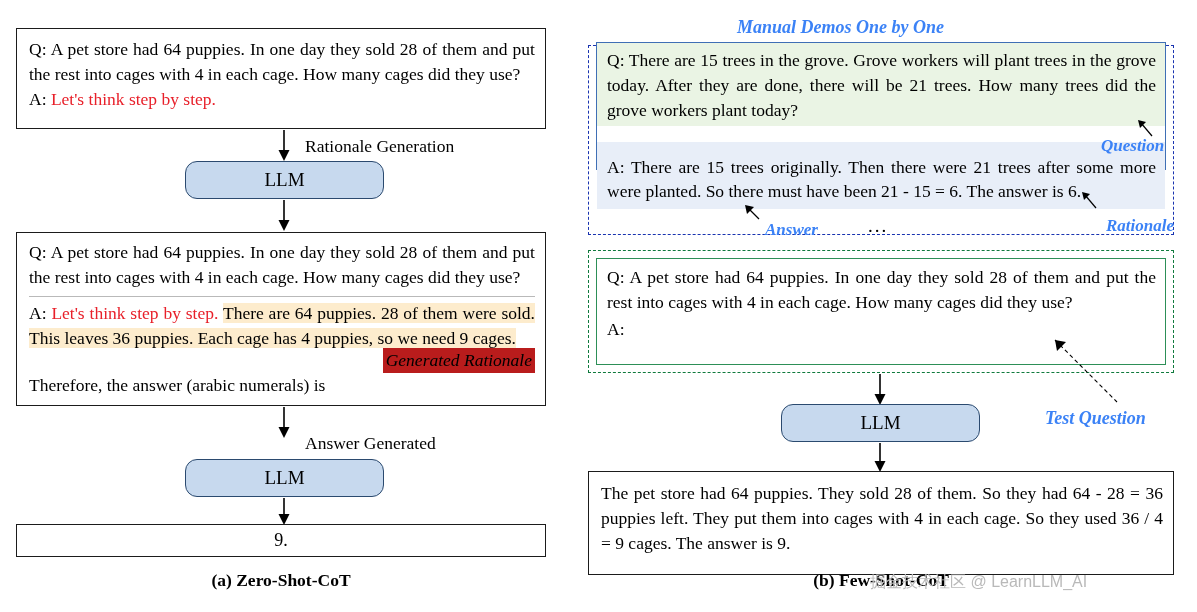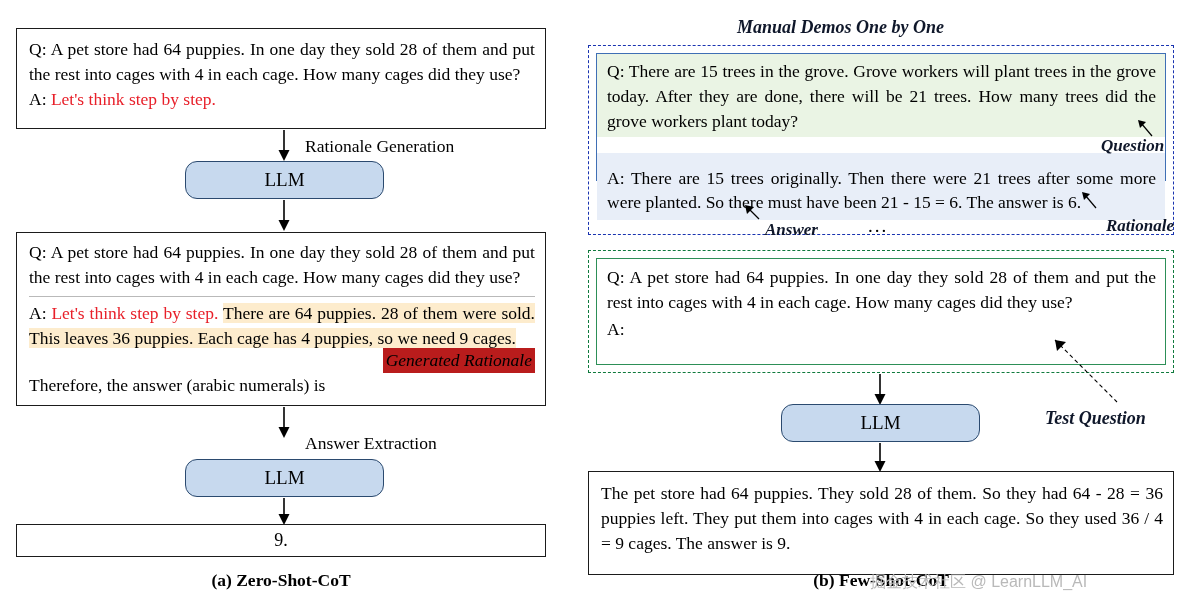--- a/index.html
+++ b/index.html
@@ -63,21 +63,21 @@
     color: #000000;
     text-align: center;
   }
   .step-label {
     font-weight: normal;
     font-size: 17.5px;
     color: #000;
     white-space: nowrap;
   }
   .blue-label {
-    color: #0f172a;
+    color: #3b82f6;
     font-weight: bold;
     font-style: italic;
     font-size: 17px;
     font-family: "Liberation Serif", serif;
     white-space: nowrap;
   }
 
   
   .hl-yellow { background: #fdeccd; }
   .hl-green  { background: #b91c1c; font-style: italic; color: #000; }
@@ -167,42 +167,42 @@
       <span class="hl-yellow">There are 64 puppies. 28 of them were sold. This leaves 36 puppies. Each cage has 4 puppies, so we need 9 cages.</span>
       <span class="hl-green" style="float:right; padding:0 3px; margin-top:-2px;">Generated Rationale</span>
     </div>
     <div style="clear:both; margin-top:3px;">Therefore, the answer (arabic numerals) is</div>
   </div>
 
   <svg class="abs" style="left:272px; top:407px;" width="24" height="32" viewBox="0 0 24 32">
     <line x1="12" y1="0" x2="12" y2="22" stroke="#000" stroke-width="1.6"></line>
     <polygon points="12,31 6.5,20 17.5,20" fill="#000"></polygon>
   </svg>
-  <div class="abs step-label" style="left:305px; top:433px;">Answer Extraction</div>
+  <div class="abs step-label" style="left:305px; top:433px;">Answer Generated</div>
 
   <div class="abs llm-box" style="left:185px; top:459px; width:199px; height:38px;">
     <span>LLM</span>
   </div>
 
   <svg class="abs" style="left:272px; top:498px;" width="24" height="28" viewBox="0 0 24 28">
     <line x1="12" y1="0" x2="12" y2="18" stroke="#000" stroke-width="1.6"></line>
     <polygon points="12,27 6.5,16 17.5,16" fill="#000"></polygon>
   </svg>
 
   <div class="abs answer-box" style="left:16px; top:524px; width:530px; height:33px;">
     <span>9.</span>
   </div>
 
   <div class="abs caption" style="left:16px; top:570px; width:530px;">(a) Zero-Shot-CoT</div>
 
   <div class="abs blue-label" style="left:737px; top:17px; font-size:18px;">Manual Demos One by One</div>
 
   <div class="abs dashed-blue" style="left:588px; top:45px; width:586px; height:190px;"></div>
 
-  <div class="abs solid-blue demo-text" style="left:596px; top:53px; width:570px; height:128px; padding:0;">
+  <div class="abs solid-blue demo-text" style="left:596px; top:42px; width:570px; height:128px; padding:0;">
     <div class="hl-lightgreen" style="padding:5px 9px 3px 10px;">Q: There are 15 trees in the grove. Grove workers will plant trees in the grove today. After they are done, there will be 21 trees. How many trees did the grove workers plant today?</div>
     <div class="hl-lightblue" style="padding:13px 9px 5px 10px; margin-top:16px;">A: There are 15 trees originally. Then there were 21 trees after some more were planted. So there must have been 21 - 15 = 6. The answer is 6.</div>
   </div>
 
   <div class="abs blue-label" style="left:1101px; top:136px;">Question</div>
   <svg class="abs" style="left:1138px; top:120px;" width="20" height="18">
     <line x1="14" y1="16" x2="3" y2="3" stroke="#000" stroke-width="1.2"></line>
     <polygon points="0,0 8,2 2,8" fill="#000"></polygon>
   </svg>
 

